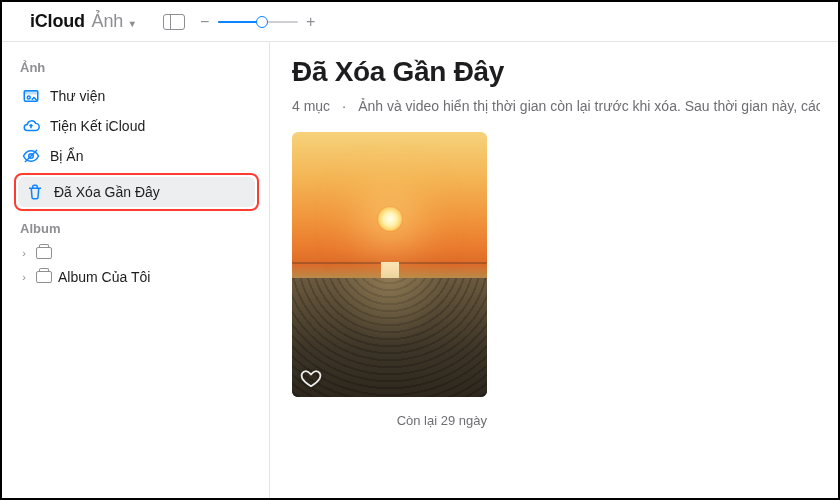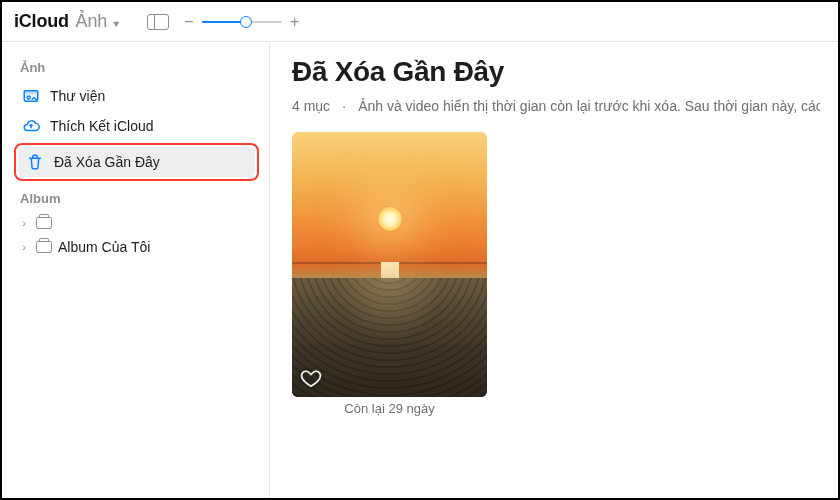--- a/index.html
+++ b/index.html
@@ -1,20 +1,20 @@
 <!DOCTYPE html>
 <html><head>
 <meta charset="utf-8">
 <style>
   * { box-sizing: border-box; margin: 0; padding: 0; }
   html, body { width: 840px; height: 500px; font-family: -apple-system, "Helvetica Neue", Arial, sans-serif; background: #fff; color: #1d1d1f; }
   .frame { width: 840px; height: 500px; border: 2px solid #000; display: flex; flex-direction: column; overflow: hidden; }
 
   
-  .toolbar { display: flex; align-items: center; gap: 5px; height: 40px; padding: 0 12px; border-bottom: 1px solid #e5e5e5; }
+  .toolbar { display: flex; align-items: center; gap: 5px; height: 40px; padding: 0 28px; border-bottom: 1px solid #e5e5e5; }
   .tb-title { font-size: 18px; font-weight: 600; color: #111; letter-spacing: -0.2px; }
   .tb-title .sub { color: #8e8e93; font-weight: 500; margin-left: 2px; }
   .chev { color: #8e8e93; font-size: 10px; margin-left: 2px; }
   .tb-gap { width: 18px; }
   .sidebar-toggle { width: 22px; height: 16px; border: 1.5px solid #8e8e93; border-radius: 3px; position: relative; }
   .sidebar-toggle::before { content:""; position:absolute; left:6px; top:0; bottom:0; width:1.5px; background:#8e8e93; }
   .zoom-wrap { display:flex; align-items:center; gap:8px; margin-left: 10px; }
   .zoom-sign { color:#8e8e93; font-size: 16px; width: 10px; text-align:center; }
   .slider { position: relative; width: 80px; height: 14px; }
   .slider .track { position:absolute; left:0; right:0; top:6px; height:2px; background:#d0d0d4; border-radius:1px; }
@@ -55,21 +55,21 @@
                 background: linear-gradient(to bottom, rgba(255,245,200,0.9), rgba(255,220,150,0.35) 40%, rgba(255,220,150,0) 100%);
                 filter: blur(0.6px); }
   .ground { position:absolute; left:0; right:0; top:55%; bottom:0;
             background:
               radial-gradient(ellipse at 50% 0%, rgba(255,220,150,0.25), rgba(0,0,0,0) 40%),
               repeating-radial-gradient(circle at 50% -20%, rgba(0,0,0,0.18) 0 2px, rgba(0,0,0,0) 2px 7px),
               linear-gradient(to bottom, #6b5a3e, #3d3527 60%, #2d271d 100%);
             }
   .fav { position:absolute; left:8px; bottom:8px; width:22px; height:22px; color:#fff; opacity:0.9; }
   .fav svg { width:22px; height:22px; filter: drop-shadow(0 0 2px rgba(0,0,0,0.6)); }
-  .caption { margin-top:4px; font-size:13px; color:#6e6e73; text-align:center; }
+  .caption { margin-top:16px; font-size:13px; color:#6e6e73; text-align:right; }
 </style>
 </head>
 <body>
 
 <div class="frame">
 
   <div class="toolbar">
     <div class="tb-title">
       <span>iCloud</span>
       <span class="sub">Ảnh</span>
@@ -107,23 +107,33 @@
 
 
 
       <div class="item">
         <span class="icon blue">
           <svg viewBox="0 0 24 24" fill="none" stroke="currentColor" stroke-width="2">
               <path d="M7 18a4 4 0 010-8 6 6 0 0111.3-1.5A4.5 4.5 0 0118 18H7z"></path>
               <path d="M12 10v5m0-5l-2 2m2-2l2 2"></path>
             </svg>
         </span>
-        <span>Thích Kết iCloud</span>
+        <span>Tiện Kết iCloud</span>
       </div>
 
+      <div class="item">
+        <span class="icon blue">
+          <svg viewBox="0 0 24 24" fill="none" stroke="currentColor" stroke-width="2">
+              <path d="M2 12s3.5-7 10-7 10 7 10 7-3.5 7-10 7S2 12 2 12z"></path>
+              <circle cx="12" cy="12" r="3"></circle>
+              <path d="M4 20L20 4"></path>
+            </svg>
+        </span>
+        <span>Bị Ẩn</span>
+      </div>
 
       <div class="highlight">
         <div class="item selected">
           <span class="icon blue">
             <svg viewBox="0 0 24 24" fill="none" stroke="currentColor" stroke-width="2">
                 <path d="M4 7h16M9 7V5a2 2 0 012-2h2a2 2 0 012 2v2m-8 0l1 12a2 2 0 002 2h4a2 2 0 002-2l1-12"></path>
               </svg>
           </span>
           <span>Đã Xóa Gần Đây</span>
         </div>

